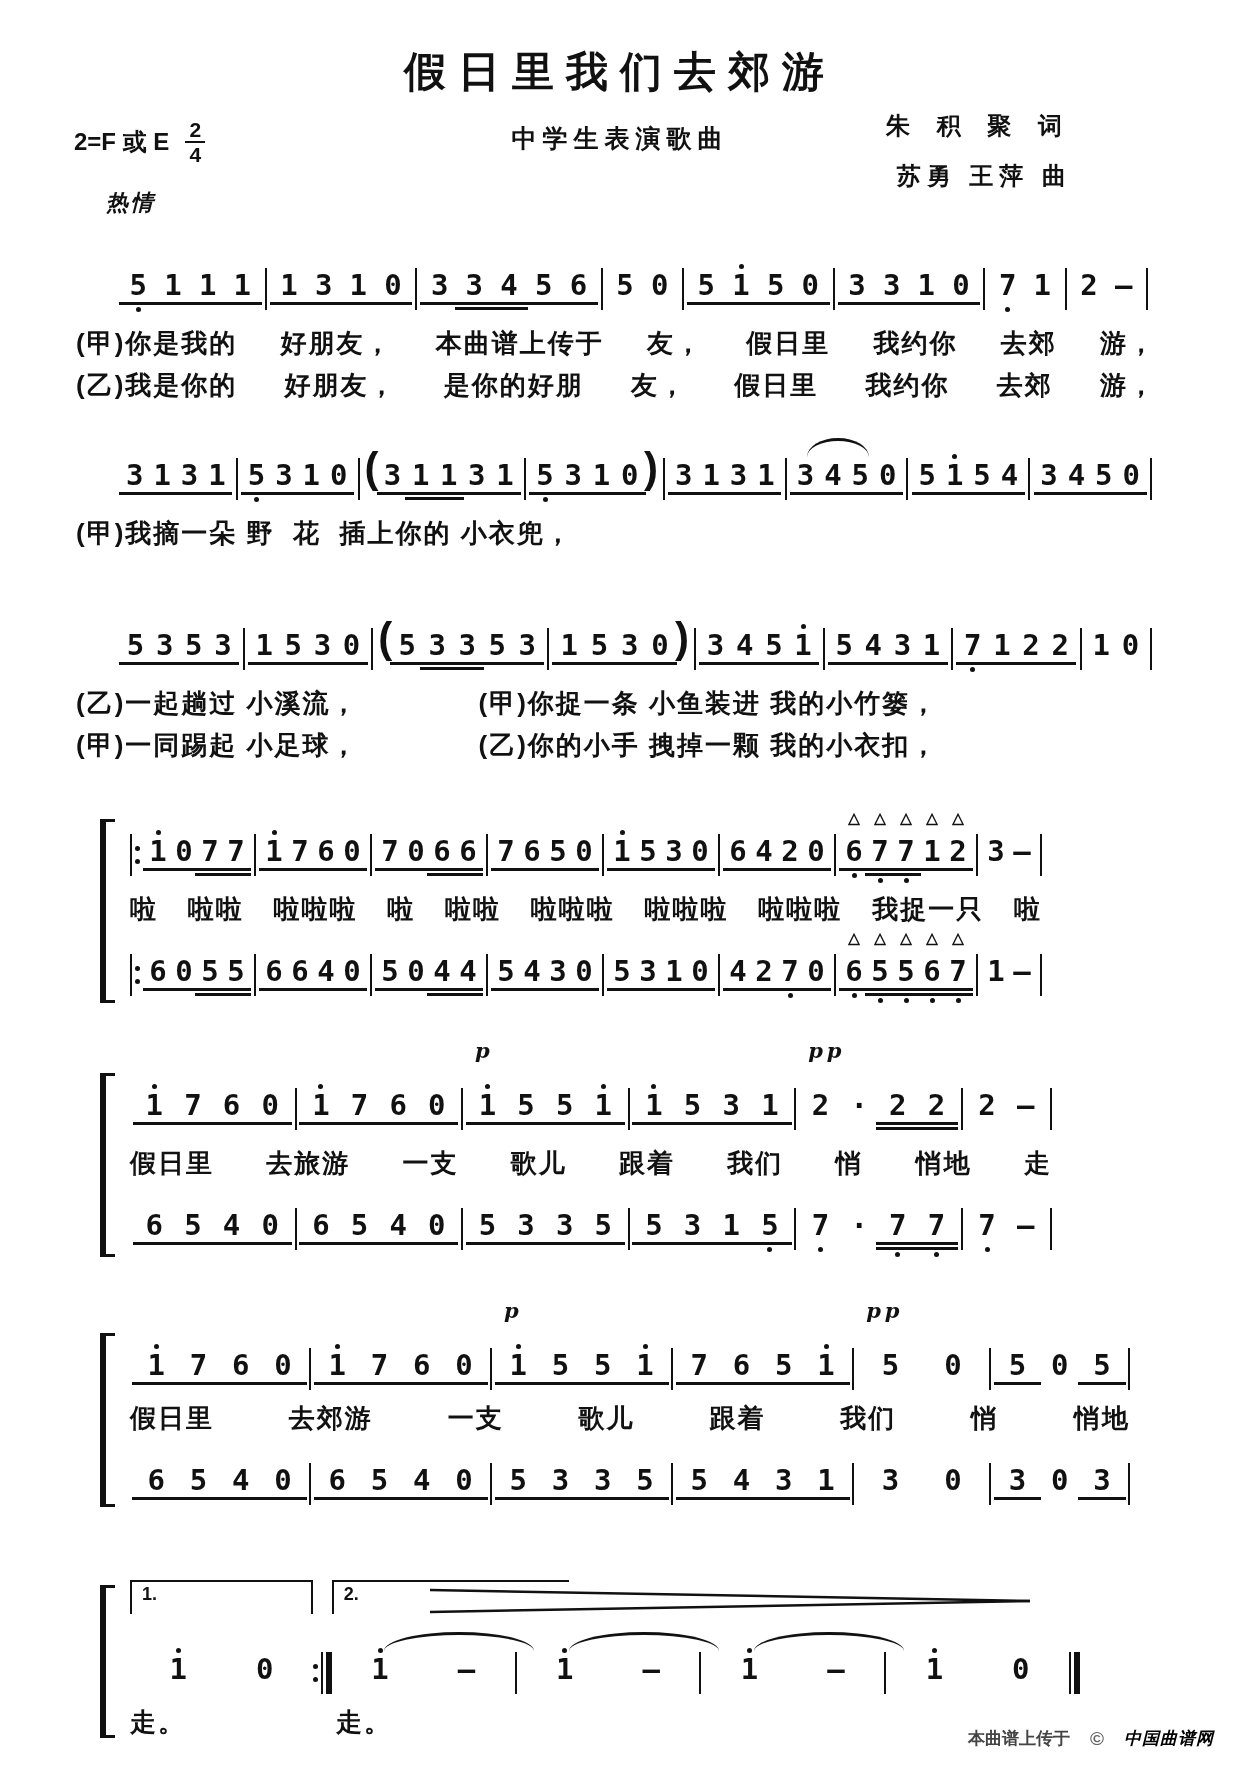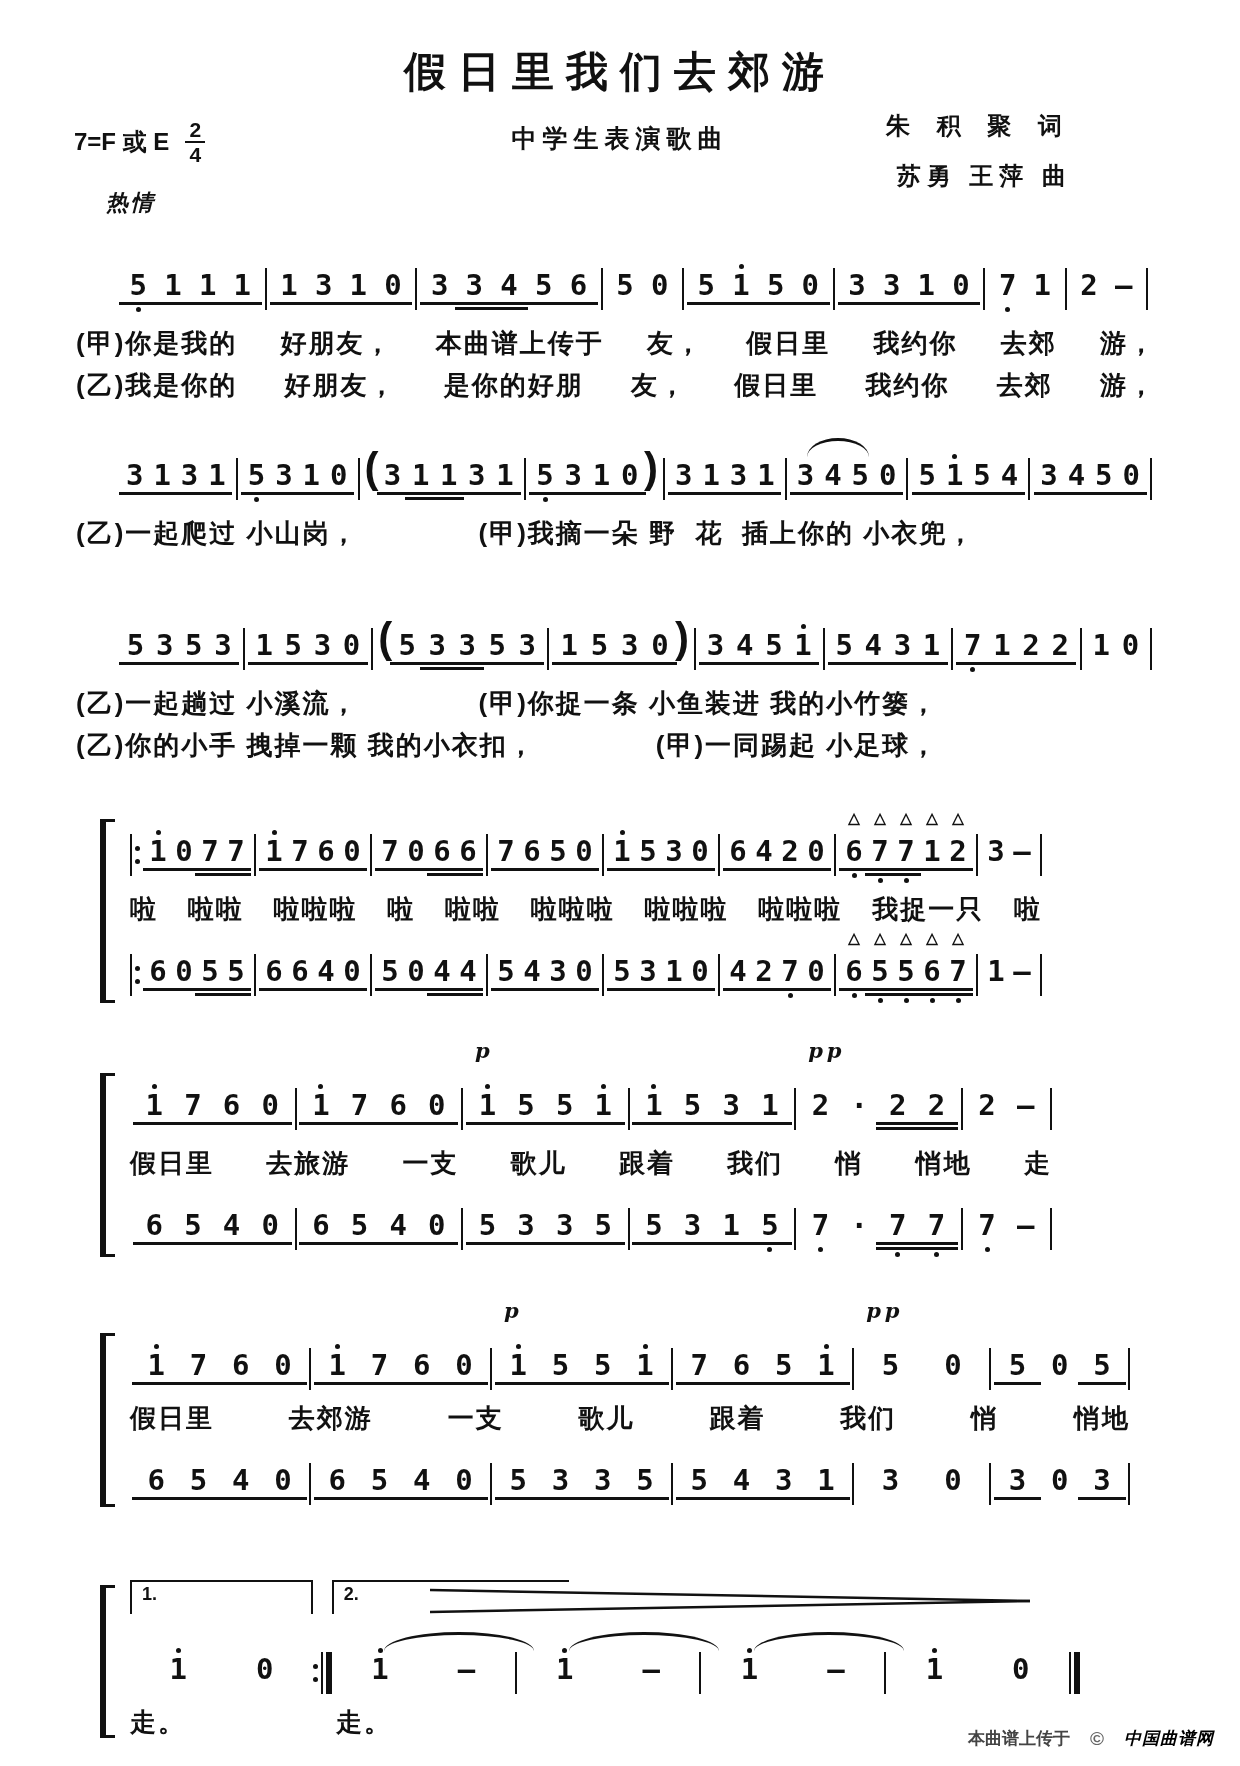--- a/index.html
+++ b/index.html
@@ -62,21 +62,21 @@
   .footer .logo{font-size:19px;color:#666;}
 </style>
 </head>
 <body>
 
 <div class="page">
   <div class="header">
     <div class="title">假日里我们去郊游</div>
     <div class="subtitle">中学生表演歌曲</div>
     <div class="keysig">
-      <span>7=F 或 E</span>
+      <span>2=F 或 E</span>
       <span class="frac">
         <span class="fn">2</span>
         <span>4</span>
       </span>
     </div>
     <div class="tempo">热情</div>
     <div class="credit1">朱 积 聚 词</div>
     <div class="credit2">苏勇 王萍 曲</div>
   </div>
 
@@ -622,21 +622,20 @@
               <div class="num">0</div>
               <div class="ul on"></div>
               <div class="dr"></div>
             </div>
           </div>
           <div class="barg">
             <div class="bl"></div>
           </div>
         </div>
         <div class="lyr leftgap neg">
-          <span class="seg">(乙)一起爬过 小山岗，</span>
           <span class="seg">(甲)我摘一朵 野  花  插上你的 小衣兜，</span>
         </div>
       </div>
       <div class="system" style="width: 1036px; margin-left: 116px; margin-top: 52px;">
         <div class="vrow">
           <div class="meas" style="flex-grow: 4;">
             <div class="tk">
               <div class="mrow"></div>
               <div class="dr"></div>
               <div class="num">5</div>
@@ -899,22 +898,22 @@
           </div>
           <div class="barg">
             <div class="bl"></div>
           </div>
         </div>
         <div class="lyr leftgap neg">
           <span class="seg">(乙)一起趟过 小溪流，</span>
           <span class="seg">(甲)你捉一条 小鱼装进 我的小竹篓，</span>
         </div>
         <div class="lyr leftgap neg">
+          <span class="seg">(甲)一同踢起 小足球，</span>
           <span class="seg">(乙)你的小手 拽掉一颗 我的小衣扣，</span>
-          <span class="seg">(甲)一同踢起 小足球，</span>
         </div>
       </div>
       <div class="system" style="width: 912px; margin-left: 130px; margin-top: 46px;">
         <div class="sysbracket"></div>
         <div class="vrow">
           <div class="barg">
             <div class="bl"></div>
             <div class="rdots">
               <div class="dot"></div>
               <div class="dot"></div>

